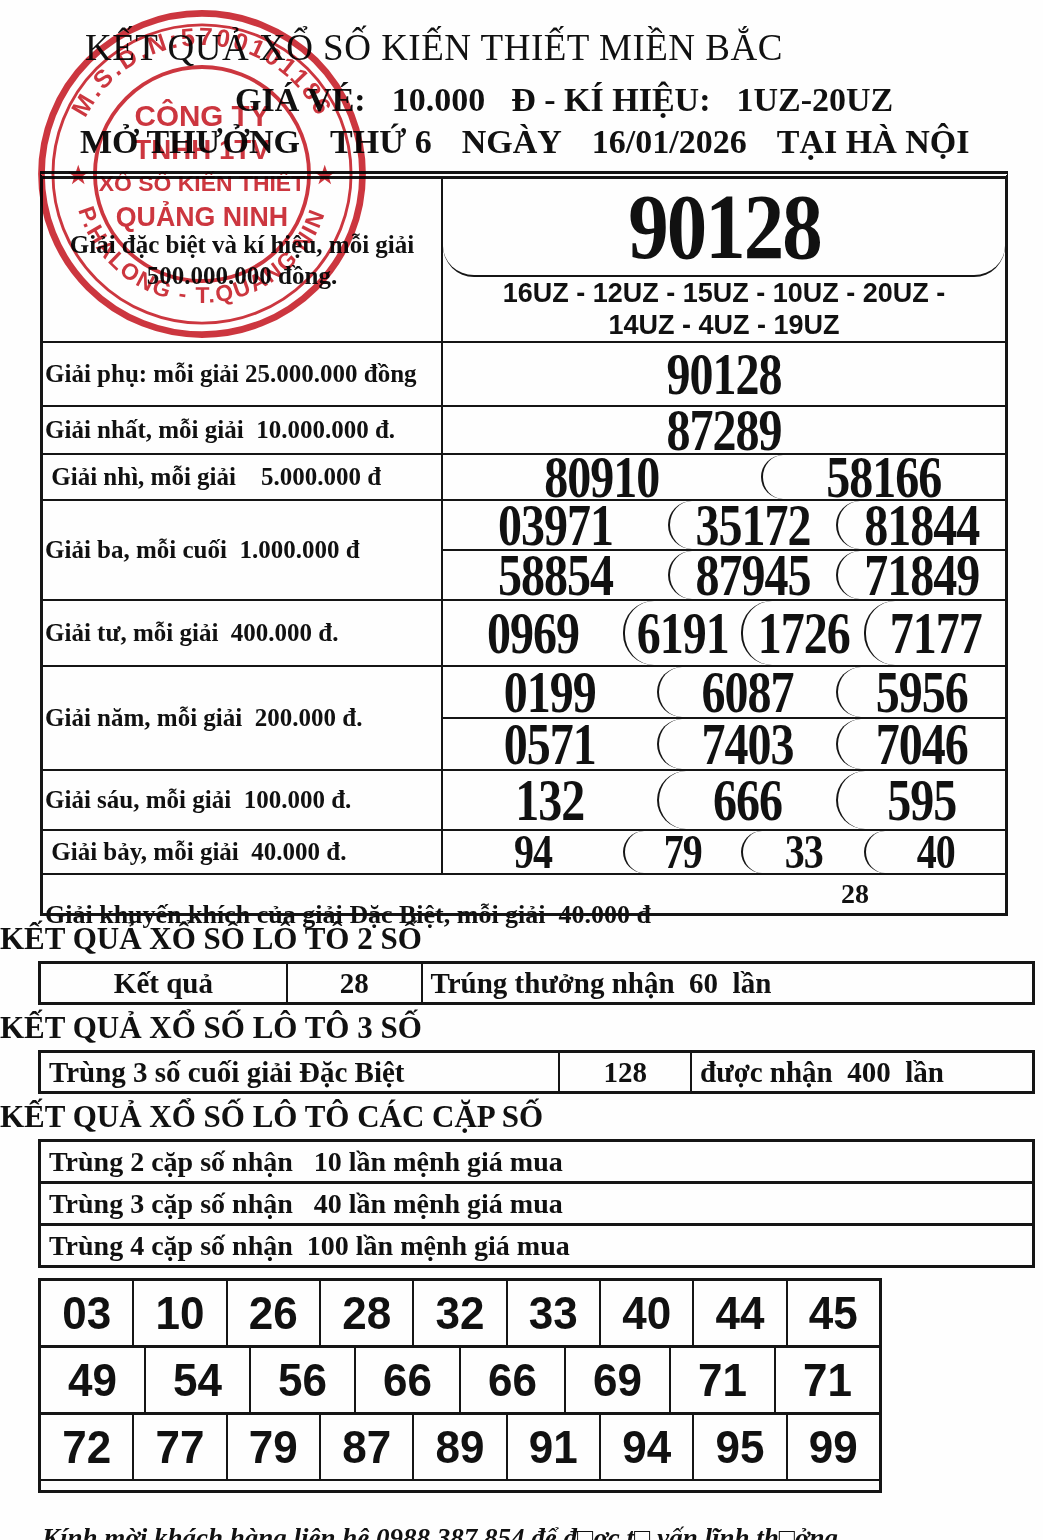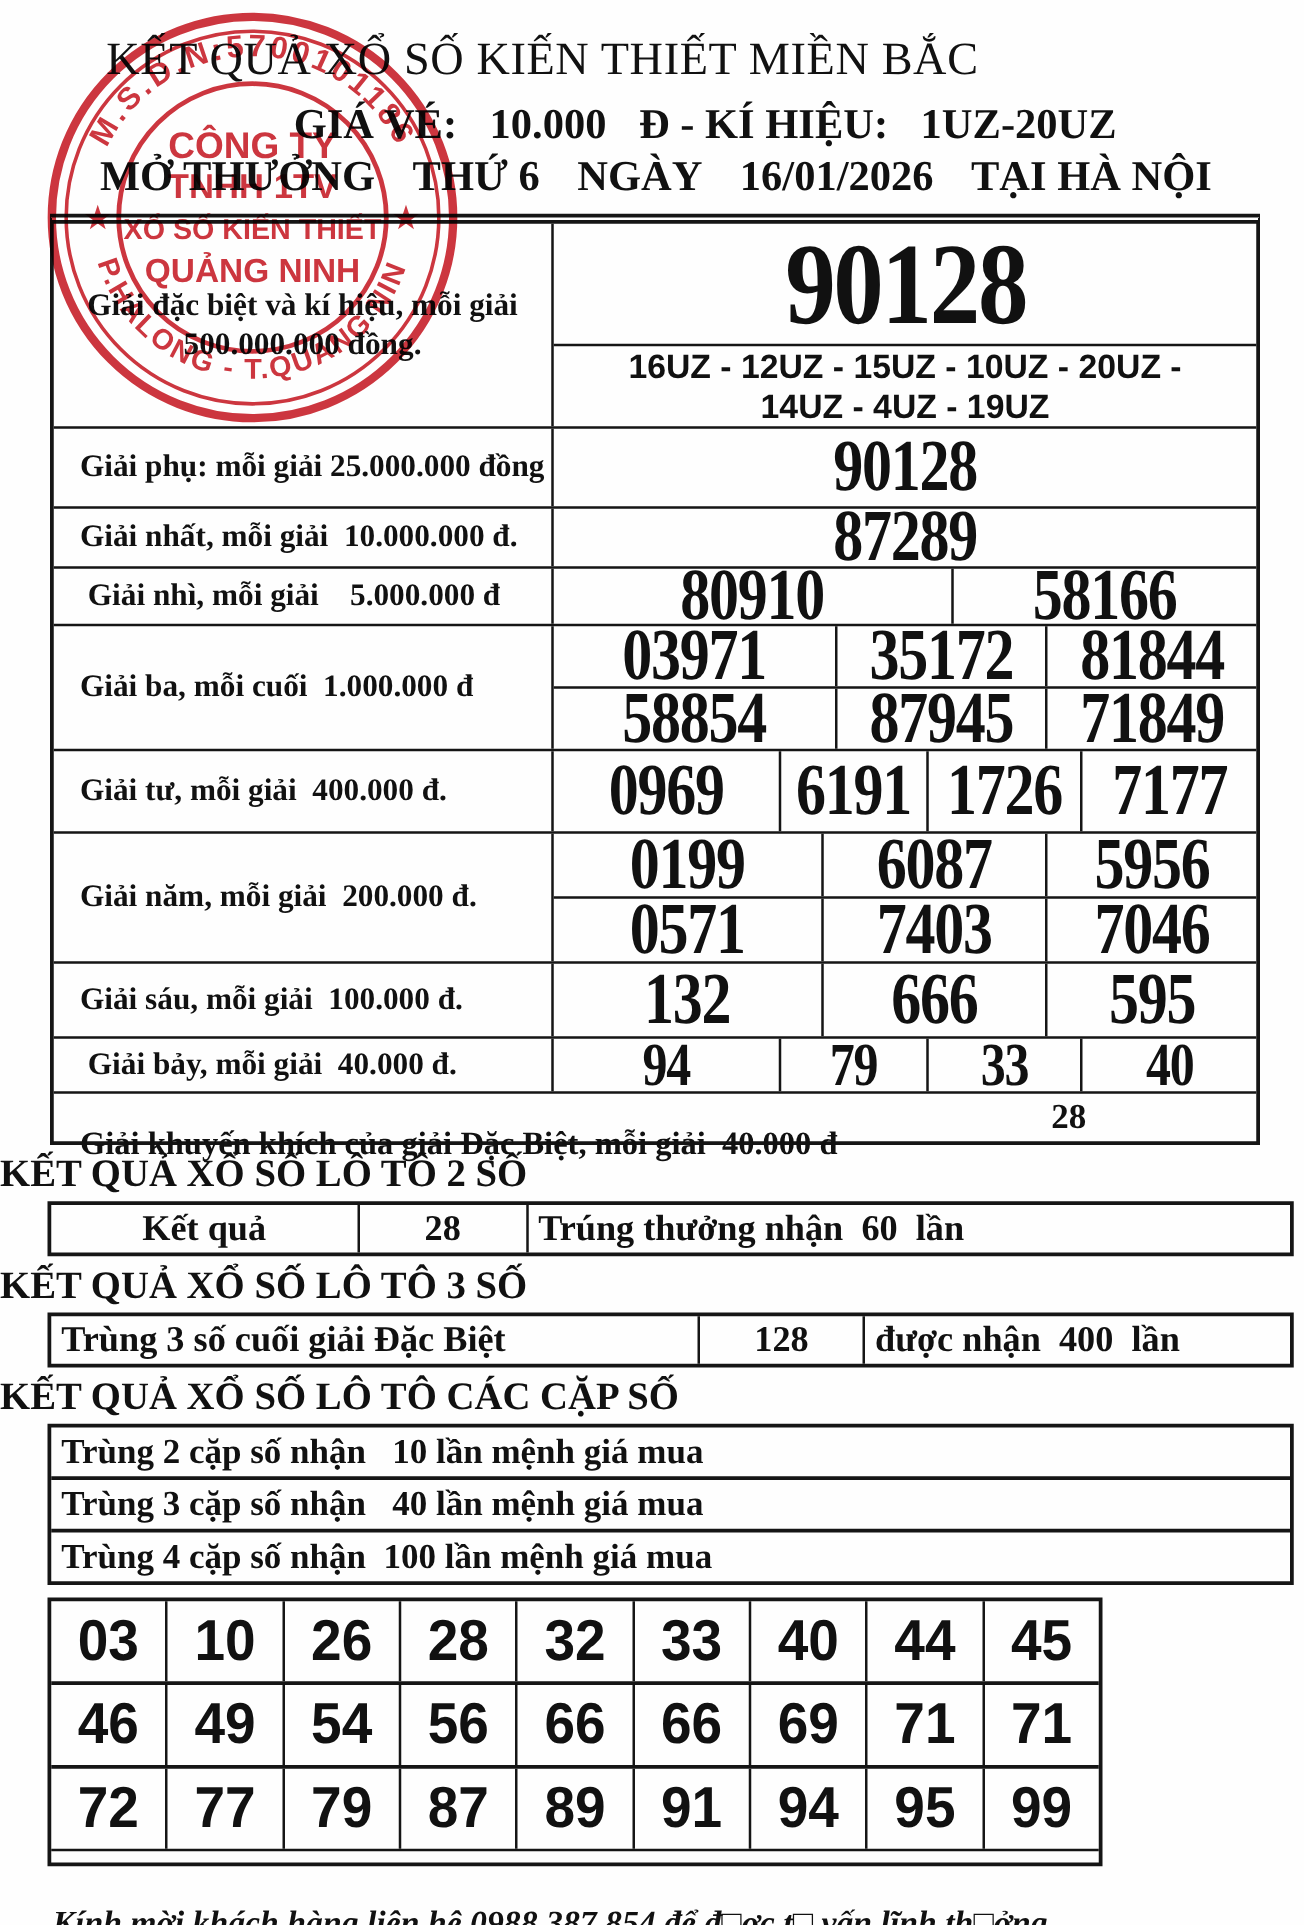--- a/index.html
+++ b/index.html
@@ -16,27 +16,27 @@
   .stamp{position:absolute; left:30px; top:2px; z-index:6; mix-blend-mode:multiply; opacity:.92; pointer-events:none;}
   .stamp text{font-family:"Liberation Sans","DejaVu Sans",sans-serif; font-weight:bold;}
   
   .maintbl{
     position:relative; z-index:1; width:968px; margin:10px 0 0 40px;
     border:3px solid #151515; border-top:8px double #151515; box-sizing:border-box;
   }
   .row{display:flex; align-items:stretch;}
   .row + .row{border-top:2px solid #151515;}
   .lblcell{width:400px; flex:0 0 400px; border-right:2px solid #151515; box-sizing:border-box;
-           display:flex; align-items:center; font-weight:bold; font-size:25px; padding-left:21px; white-space:pre;}
+           display:flex; align-items:center; font-weight:bold; font-size:25px; padding-left:2px; white-space:pre;}
   .lblcell.ctr{justify-content:center; text-align:center; padding:0 6px; white-space:pre-wrap; line-height:1.25;}
   .valarea{flex:1 1 auto; display:flex; align-items:stretch; min-width:0;}
   .valcol{flex:1 1 auto; display:flex; flex-direction:column; min-width:0;}
   .subrow{display:flex; align-items:stretch; flex:1 1 auto;}
   .subrow + .subrow{border-top:2px solid #151515;}
-  .vcell{display:flex; align-items:center; justify-content:center; box-sizing:border-box; min-width:0; overflow:visible;}
+  .vcell{display:flex; align-items:center; justify-content:center; box-sizing:border-box; min-width:0; overflow:visible;border-radius:31px;}
   .vcell + .vcell{border-left:2px solid #151515;}
   .num span{display:inline-block; font-weight:bold; font-size:48px; letter-spacing:-1px; transform:scaleY(1.22); line-height:1;}
   .num.small span{font-size:40px;}
   .bigspecial{height:98px; border-bottom:2px solid #151515;}
   .bigspecial span{font-size:86px; letter-spacing:-2px; transform:scaleY(1.08) scaleX(0.94); font-weight:bold; display:inline-block; line-height:1;}
   .uzline{height:64px; font-family:"Liberation Sans","DejaVu Sans",sans-serif; font-weight:bold; font-size:27px;
           display:flex; align-items:center; justify-content:center; text-align:center; padding:0 32px; line-height:1.2;}
   .kklbl{flex:0 0 662px; width:662px; border-right:2px solid #701a75; font-size:26px;margin-top:40px;}
   .kknum{font-size:28px; font-weight:bold;}
   
@@ -314,23 +314,20 @@
         </div>
       <div class="gcell">
           <span>44</span>
         </div>
       <div class="gcell">
           <span>45</span>
         </div>
     </div>
     <div class="gridrow">
       <div class="gcell">
-          <span>46</span>
-        </div>
-      <div class="gcell">
           <span>49</span>
         </div>
       <div class="gcell">
           <span>54</span>
         </div>
       <div class="gcell">
           <span>56</span>
         </div>
       <div class="gcell">
           <span>66</span>

